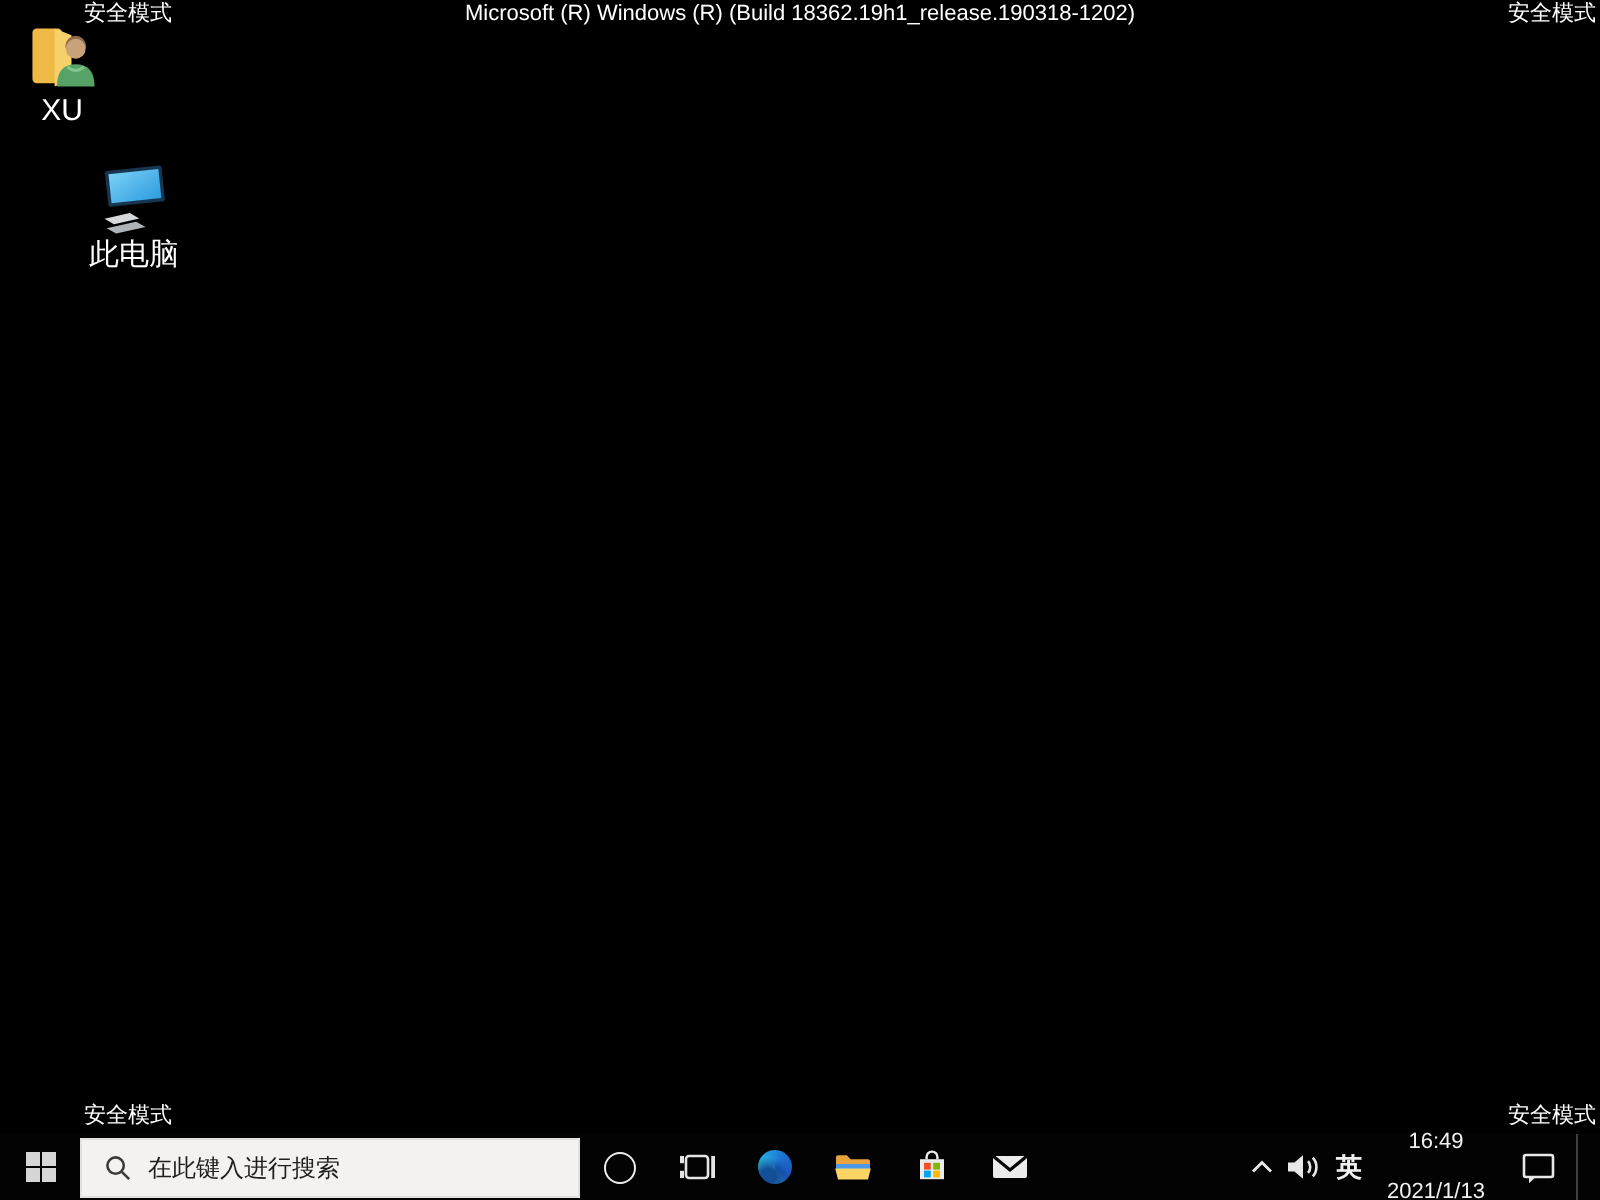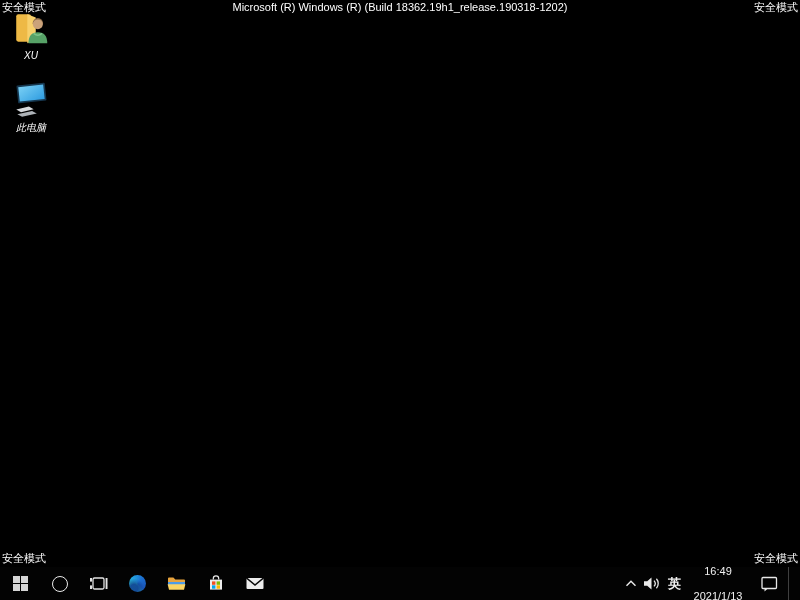--- a/index.html
+++ b/index.html
@@ -2,43 +2,43 @@
 <html><head>
 <meta charset="utf-8">
 <style>
   html, body { margin: 0; padding: 0; background: #000; }
   .screen {
     position: relative; width: 800px; height: 600px; overflow: hidden;
     background: #000000; font-family: "Liberation Sans", "DejaVu Sans", sans-serif;
     color: #fff; -webkit-font-smoothing: antialiased;
   }
   
-  .corner { position: absolute; font-size: 11px; line-height: 12px; color: #ffffff; white-space: nowrap; }
+  .corner { position: absolute; font-size: 11px; line-height: 12px; color: #ffffff; white-space: nowrap; margin-left: 40px; }
   .corner.tl { left: 2px; top: 1px; }
   .corner.tr { right: 2px; top: 1px; }
   .corner.bl { left: 2px; top: 552px; }
   .corner.br { right: 2px; top: 552px; }
   
   .build-banner {
     position: absolute; top: 1px; left: 0; width: 100%;
     text-align: center; font-size: 11px; color: #ffffff;
   }
   
   .desktop-icon {
     position: absolute; left: 0; width: 62px;
     display: flex; flex-direction: column; align-items: center;
     cursor: default;
   }
   .desktop-icon .art { width: 38px; height: 42px; display: flex; align-items: center; justify-content: center; }
   .desktop-icon .lbl {
-    margin-top: 0; font-size: 10px; line-height: 12px; color: #ffffff;
-    text-shadow: 1px 1px 2px #000, 0 0 3px #000; text-align: left; font-style: italic;
+    margin-top: 0; font-size: 15px; line-height: 12px; color: #ffffff;
+    text-shadow: 1px 1px 2px #000, 0 0 3px #000; text-align: left;
   }
   .di-user    { top: 8px; }
-  .di-pc      { top: 80px; }
+  .di-pc      { top: 80px; padding-left: 36px; }
   .di-recycle { top: 152px; }
   
   .taskbar {
     position: absolute; left: 0; bottom: 0; width: 800px; height: 33px;
     background: #030303; display: flex; align-items: center;
   }
   .tb-btn { height: 33px; display: flex; align-items: center; justify-content: center; flex: none; }
   .start-btn { width: 40px; }
   .win-logo { width: 15px; height: 15px; display: grid; grid-template-columns: 7px 7px; grid-template-rows: 7px 7px; gap: 1px; }
   .win-logo span { background: #d6d6d6; }
@@ -120,20 +120,27 @@
 
     <div class="tb-btn start-btn">
       <div class="win-logo">
         <span></span>
           <span></span>
           <span></span>
           <span></span>
       </div>
     </div>
 
+    <div class="search-box">
+      <svg width="14" height="14" viewBox="0 0 14 14">
+        <circle cx="5.8" cy="5.8" r="4.1" fill="none" stroke="#3b3b3b" stroke-width="1.3"></circle>
+        <line x1="8.9" y1="8.9" x2="12.6" y2="12.6" stroke="#3b3b3b" stroke-width="1.3"></line>
+      </svg>
+      <input type="text" placeholder="在此键入进行搜索" style="">
+    </div>
 
     <div class="tb-btn app-btn">
       <div class="cortana-ring"></div>
     </div>
 
     <div class="tb-btn app-btn">
       <svg width="19" height="15" viewBox="0 0 19 15">
         <rect x="4" y="2" width="11" height="11" rx="1.5" fill="none" stroke="#e4e4e4" stroke-width="1.3"></rect>
         <rect x="1" y="2" width="2" height="3.6" fill="#e4e4e4"></rect>
         <rect x="1" y="9.4" width="2" height="3.6" fill="#e4e4e4"></rect>

